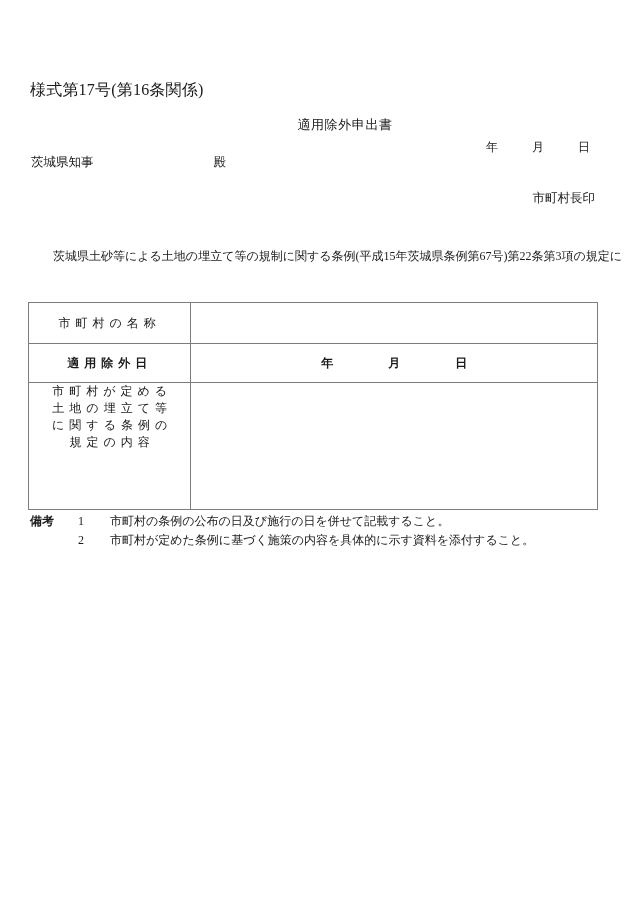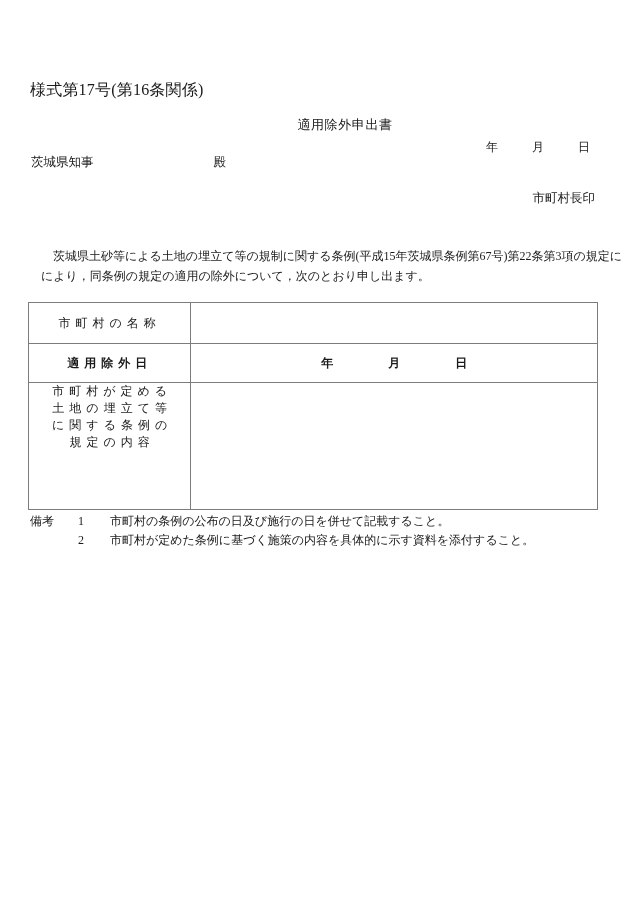--- a/index.html
+++ b/index.html
@@ -141,20 +141,21 @@
     font-size: 12px;
     line-height: 19px;
   }
   .note-row {
     display: flex;
     white-space: nowrap;
   }
   .note-label {
     width: 42px;
     flex: 0 0 42px;
+    font-weight: bold;
   }
   .note-num {
     width: 32px;
     flex: 0 0 32px;
     text-align: left;
     padding-left: 6px;
   }
   .note-text { flex: 1 1 auto; }
 </style>
 </head>
@@ -174,21 +175,20 @@
     <span>茨城県知事</span><span class="hon">殿</span>
   </div>
 
   <div class="signer">
     <span>市町村長</span>
     <span>印</span>
   </div>
 
   <div class="body-text">
     <span class="l1">茨城県土砂等による土地の埋立て等の規制に関する条例(平成15年茨城県条例第67号)第22条第3項の規定に</span>
-    <span class="l2">により，同条例の規定の適用の除外について，次のとおり申し出ます。</span>
   </div>
 
   <table class="form-table">
     <colgroup>
       <col class="lbl-col">
       <col class="val-col">
     </colgroup>
     <tbody>
       <tr class="row-name">
         <td class="lbl">市町村の名称</td>

